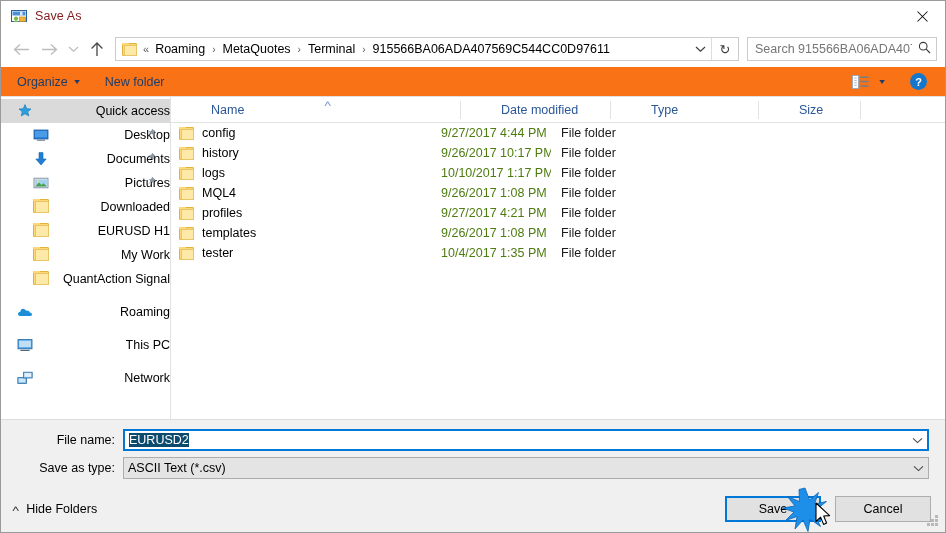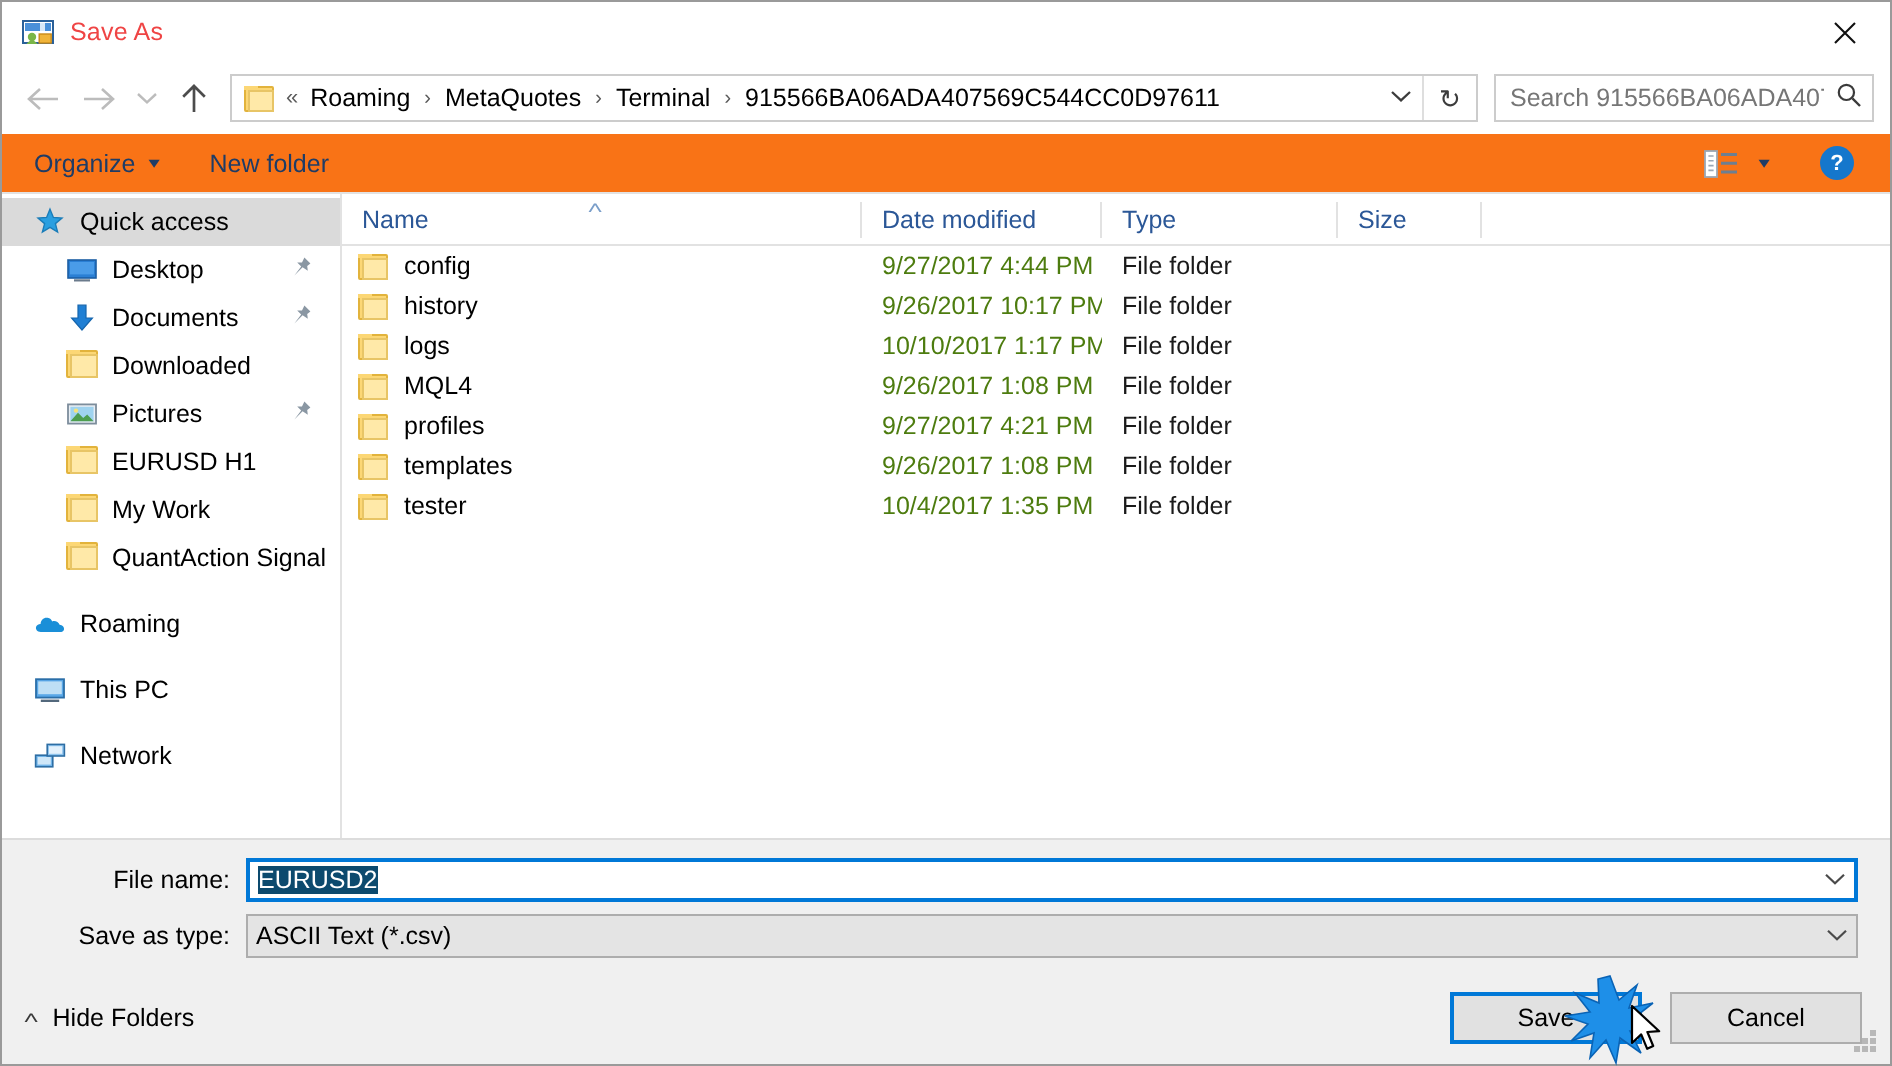--- a/index.html
+++ b/index.html
@@ -41,21 +41,21 @@
   }
   .title-icon {
     width: 16px; height: 16px;
     margin-left: 10px;
     margin-right: 8px;
     position: relative;
     flex: 0 0 auto;
   }
   .title-text {
     font-size: 12.5px;
-    color: #ef4444;
+    color: #7f1d1d;
     letter-spacing: .1px;
   }
   .close-btn {
     position: absolute;
     right: 0; top: 0;
     width: 46px; height: 30px;
     display: flex;
     align-items: center;
     justify-content: center;
     color: #000;
@@ -237,20 +237,21 @@
   .nav-row {
     height: 24px;
     display: flex;
     align-items: center;
     padding-left: 16px;
     box-sizing: border-box;
     position: relative;
     font-size: 12.5px;
     color: #000;
     white-space: nowrap;
+    justify-content: space-between;
   }
   .nav-row.selected { background: #dadada; }
   .nav-row.indent { padding-left: 32px; }
   .nav-row.group { margin-top: 9px; }
   .nav-ico {
     width: 16px; height: 16px;
     margin-right: 7px;
     position: relative;
     flex: 0 0 auto;
   }
@@ -281,20 +282,21 @@
   .col-header .ch {
     font-size: 12.5px;
     color: #2b5797;
     box-sizing: border-box;
     padding-left: 10px;
     height: 18px;
     display: flex;
     align-items: center;
     border-right: 1px solid #e2e2e2;
     position: relative;
+    margin-left: 30px;
   }
   .ch.c-name { width: 260px; }
   .ch.c-date { width: 120px; }
   .ch.c-type { width: 118px; }
   .ch.c-size { width: 72px; }
   .sort-caret {
     position: absolute;
     left: 124px;
     top: -2px;
     font-size: 9px;
@@ -636,44 +638,44 @@
         <span class="nav-label">Documents</span>
         <span class="pin">
           <svg width="11" height="13" viewBox="0 0 11 13">
             <path d="M7.2 0.8 L10.2 3.8 L8.6 5 L8.9 7.4 L6.3 5.6 L2.2 9.8 L5.6 5.2 L3.6 3.2 L6 3.2 Z" fill="#8a97a3"></path>
           </svg>
         </span>
       </div>
 
       <div class="nav-row indent">
         <span class="nav-ico">
-          <span class="fico fico-lg">
-              <span class="back"></span>
-              <span class="tab"></span>
-              <span class="front"></span>
-            </span>
-        </span>
-        <span class="nav-label">Downloaded</span>
-      </div>
-
-      <div class="nav-row indent">
-        <span class="nav-ico">
           <svg width="16" height="16" viewBox="0 0 16 16">
             <rect x="1" y="3.2" width="14" height="9.6" fill="#e8eef4" stroke="#7d8d9c" stroke-width="0.9"></rect>
             <rect x="2.2" y="4.4" width="11.6" height="7.2" fill="#9fd3ef"></rect>
             <path d="M2.2 11.6 L6 7.4 L8.6 10 L10.6 8.2 L13.8 11.6 Z" fill="#4d9e4f"></path>
             <circle cx="5" cy="6.3" r="1.1" fill="#f5e27a"></circle>
           </svg>
         </span>
         <span class="nav-label">Pictures</span>
         <span class="pin">
           <svg width="11" height="13" viewBox="0 0 11 13">
             <path d="M7.2 0.8 L10.2 3.8 L8.6 5 L8.9 7.4 L6.3 5.6 L2.2 9.8 L5.6 5.2 L3.6 3.2 L6 3.2 Z" fill="#8a97a3"></path>
           </svg>
         </span>
+      </div>
+
+      <div class="nav-row indent">
+        <span class="nav-ico">
+          <span class="fico fico-lg">
+              <span class="back"></span>
+              <span class="tab"></span>
+              <span class="front"></span>
+            </span>
+        </span>
+        <span class="nav-label">Downloaded</span>
       </div>
 
       <div class="nav-row indent">
         <span class="nav-ico">
           <span class="fico fico-lg">
               <span class="back"></span>
               <span class="tab"></span>
               <span class="front"></span>
             </span>
         </span>

